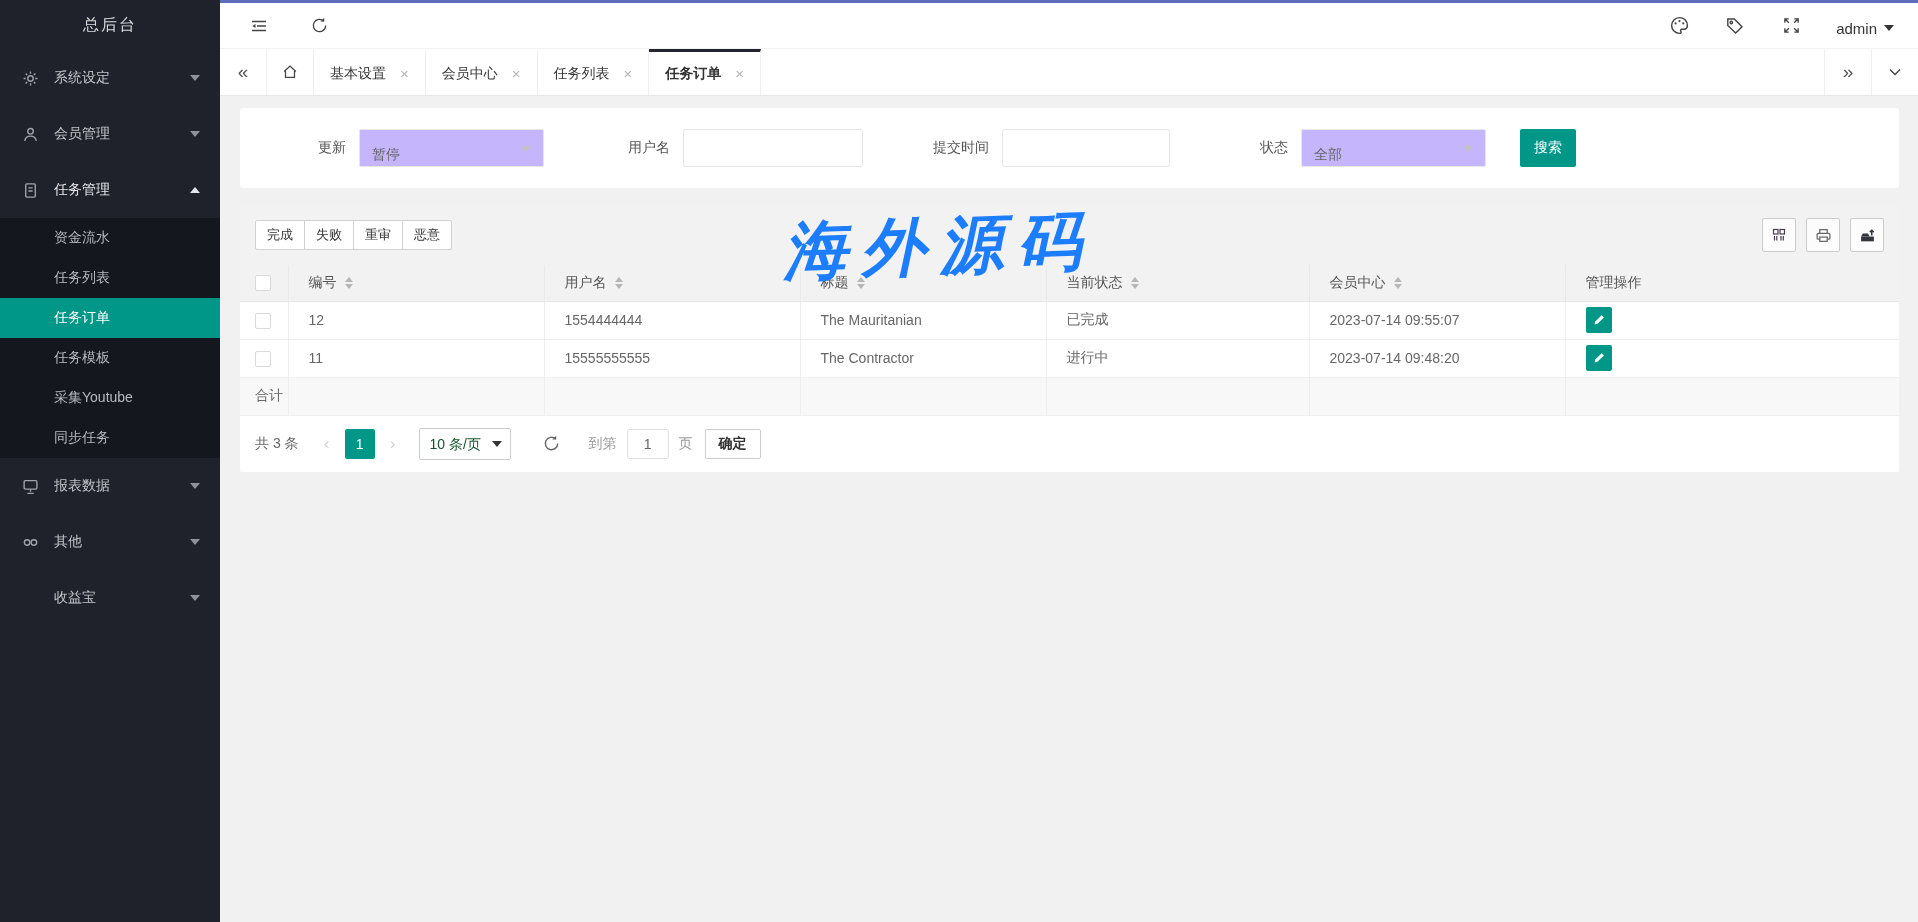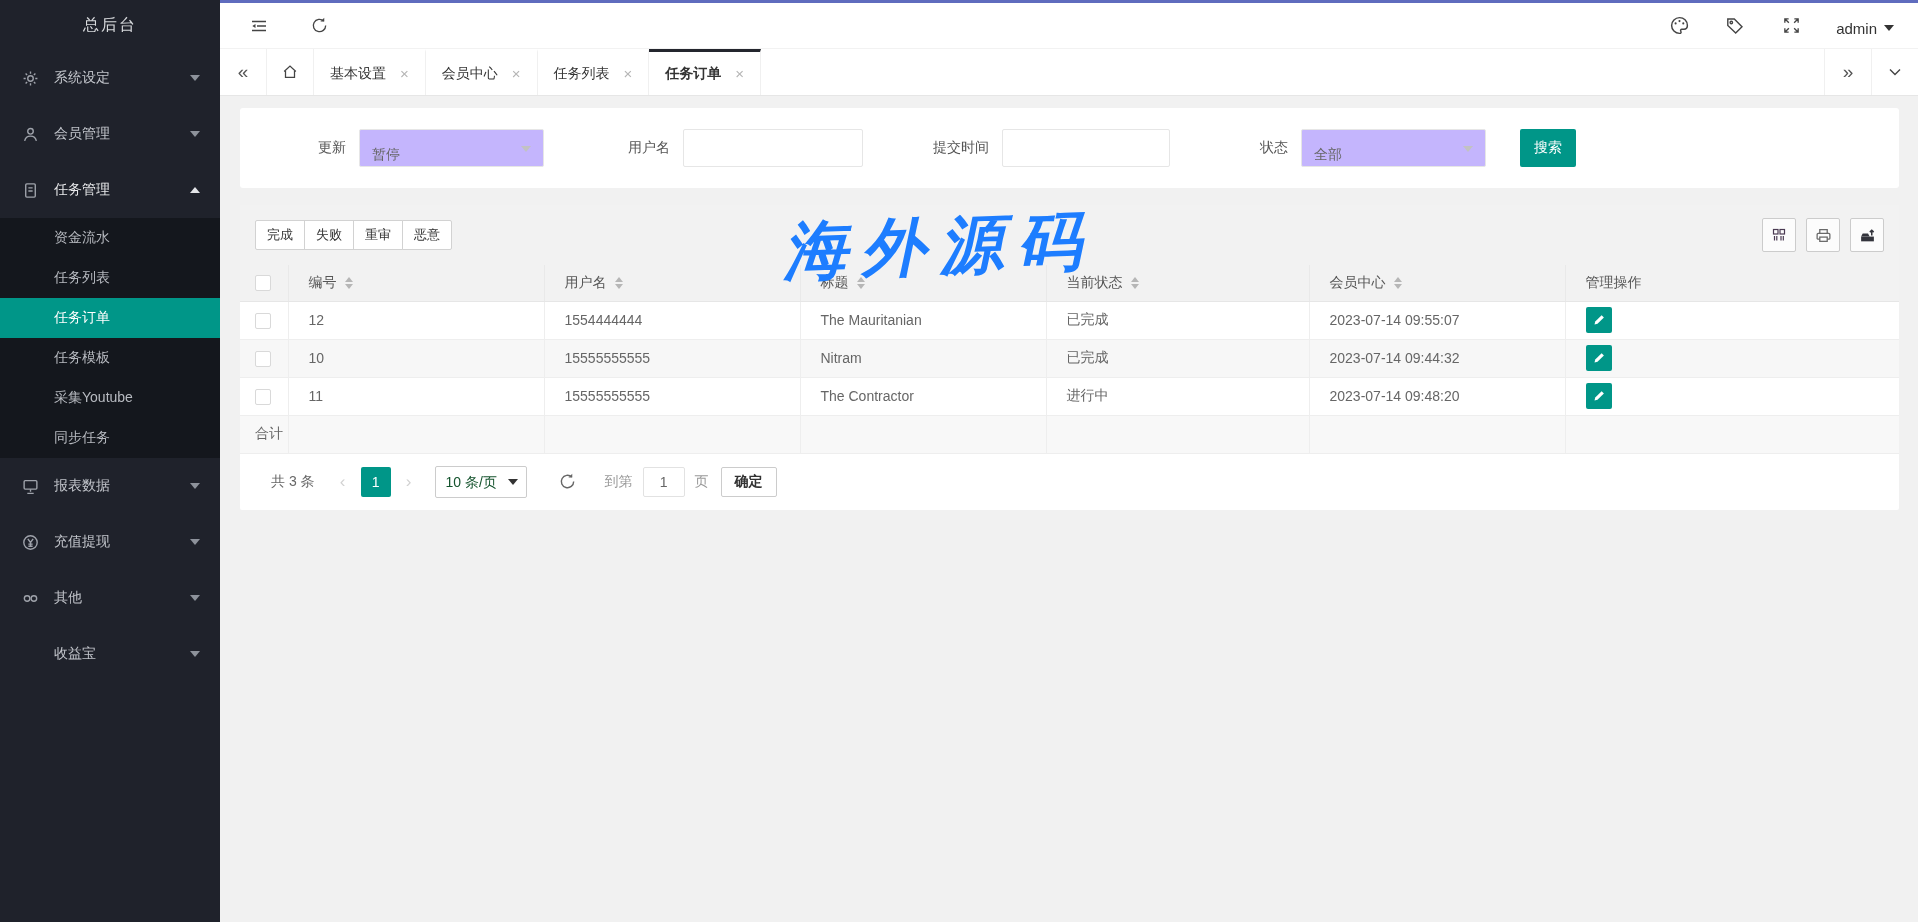--- a/index.html
+++ b/index.html
@@ -73,21 +73,21 @@
   .grid tr.total td { background:#f8f8f8; height:38px; }
   .cell-cb { padding-left:15px !important; }
   .checkbox { display:inline-block; width:16px; height:16px; background:#fff; border:1px solid #d9d9d9; border-radius:2px; cursor:pointer; vertical-align:middle; }
   .th-flex { display:flex; align-items:center; }
   .sort { display:inline-flex; flex-direction:column; margin-left:8px; gap:2px; cursor:pointer; }
   .sort i { display:block; width:0; height:0; border-left:4px solid transparent; border-right:4px solid transparent; }
   .sort .s-up { border-bottom:5px solid #b6b6b6; }
   .sort .s-dn { border-top:5px solid #b6b6b6; }
   .btn-edit { width:26px; height:26px; background:#009688; border:none; border-radius:2px; display:flex; align-items:center; justify-content:center; cursor:pointer; }
 
-  .pager { padding:12px 15px; display:flex; align-items:center; color:#666;margin-left:16px; }
+  .pager { padding:12px 15px; display:flex; align-items:center; color:#666; }
   .pg-total { margin-right:14px; }
   .pg-arrow { width:28px; height:30px; display:flex; align-items:center; justify-content:center; color:#d2d2d2; font-size:17px; cursor:pointer; }
   .pg-cur { width:30px; height:30px; background:#009688; color:#fff; display:flex; align-items:center; justify-content:center; border-radius:2px; margin:0 4px; cursor:default; }
   .pg-selwrap { position:relative; margin-left:12px; }
   .pg-select { height:32px; width:92px; border:1px solid #ccc; border-radius:2px; background:#fff; color:#14532d; font-size:14px; padding:0 24px 0 10px; appearance:none; -webkit-appearance:none; font-family:inherit; cursor:pointer; }
   .pg-selcaret { position:absolute; right:9px; top:13px; width:0; height:0; border-left:5px solid transparent; border-right:5px solid transparent; border-top:6px solid #333; pointer-events:none; }
   .pg-refresh { margin-left:26px; width:30px; height:30px; display:flex; align-items:center; justify-content:center; cursor:pointer; }
   .pg-goto { margin-left:22px; color:#999; }
   .pg-input { width:42px; height:30px; border:1px solid #e2e2e2; border-radius:2px; text-align:center; color:#666; margin:0 10px; font-size:14px; outline:none; font-family:inherit; }
   .pg-unit { color:#999; }
@@ -154,28 +154,20 @@
     <div class="nav-item">
       <svg class="sico nv-ico" viewBox="0 0 16 16">
           <rect x="2" y="2.5" width="12" height="8" rx="1"></rect>
           <path d="M8 10.5v2.5M5 14.5h6"></path>
         </svg>
       <span class="nv-label">报表数据</span>
       <span class="caret-d"></span>
     </div>
 
 
-    <div class="nav-item">
-      <svg class="sico nv-ico" viewBox="0 0 16 16">
-          <circle cx="8" cy="8" r="6.3"></circle>
-          <path d="M5.5 4.5L8 8l2.5-3.5M8 8v4M6 9.5h4M6 11.5h4"></path>
-        </svg>
-      <span class="nv-label">充值提现</span>
-      <span class="caret-d"></span>
-    </div>
 
     <div class="nav-item">
       <svg class="sico nv-ico" viewBox="0 0 16 16">
           <circle cx="4.8" cy="8" r="2.6"></circle>
           <circle cx="11.2" cy="8" r="2.6"></circle>
         </svg>
       <span class="nv-label">其他</span>
       <span class="caret-d"></span>
     </div>
 
@@ -393,35 +385,20 @@
               <td>已完成</td>
               <td>2023-07-14 09:55:07</td>
               <td>
                   <button class="btn-edit">
                     <svg width="12" height="12" viewBox="0 0 16 16">
                       <path d="M2 14l1-4 8.5-8.5 3 3L6 13z" fill="#fff"></path>
                     </svg>
                   </button>
                 </td>
             </tr>
-            <tr class="even">
-              <td class="cell-cb"><span class="checkbox"></span></td>
-              <td>10</td>
-              <td>15555555555</td>
-              <td>Nitram</td>
-              <td>已完成</td>
-              <td>2023-07-14 09:44:32</td>
-              <td>
-                  <button class="btn-edit">
-                    <svg width="12" height="12" viewBox="0 0 16 16">
-                      <path d="M2 14l1-4 8.5-8.5 3 3L6 13z" fill="#fff"></path>
-                    </svg>
-                  </button>
-                </td>
-            </tr>
             <tr>
               <td class="cell-cb"><span class="checkbox"></span></td>
               <td>11</td>
               <td>15555555555</td>
               <td>The Contractor</td>
               <td>进行中</td>
               <td>2023-07-14 09:48:20</td>
               <td>
                   <button class="btn-edit">
                     <svg width="12" height="12" viewBox="0 0 16 16">

